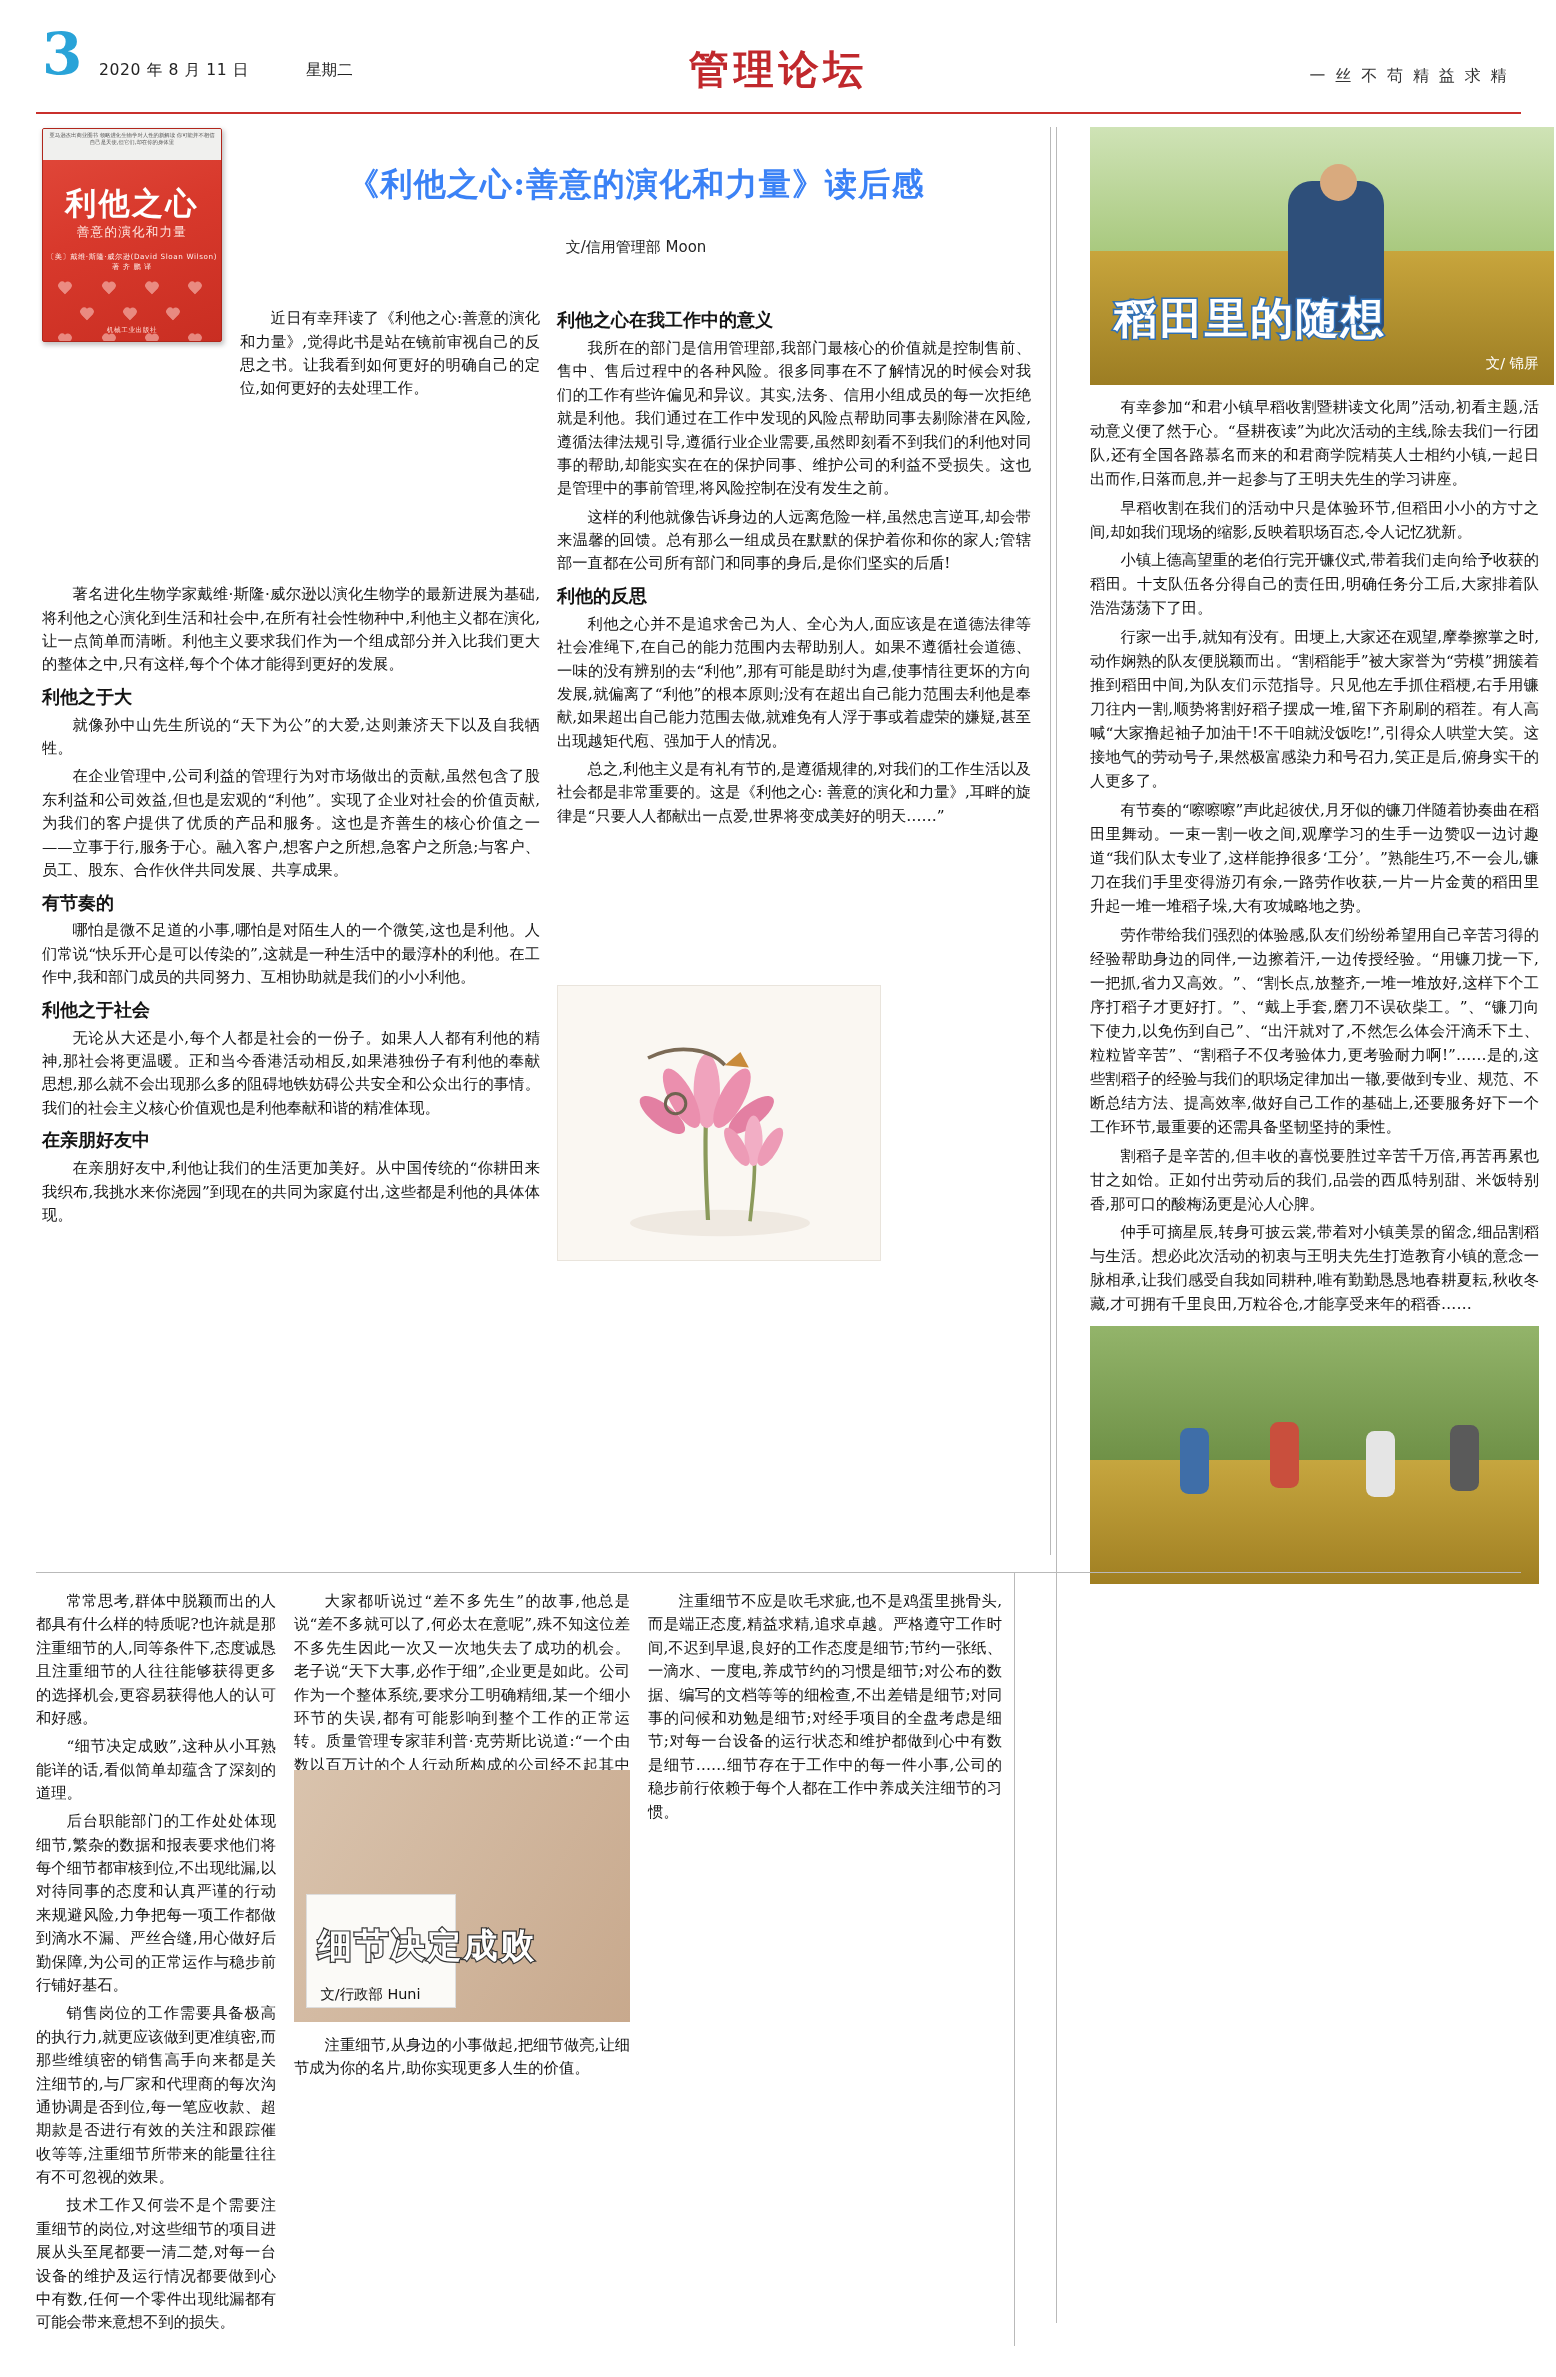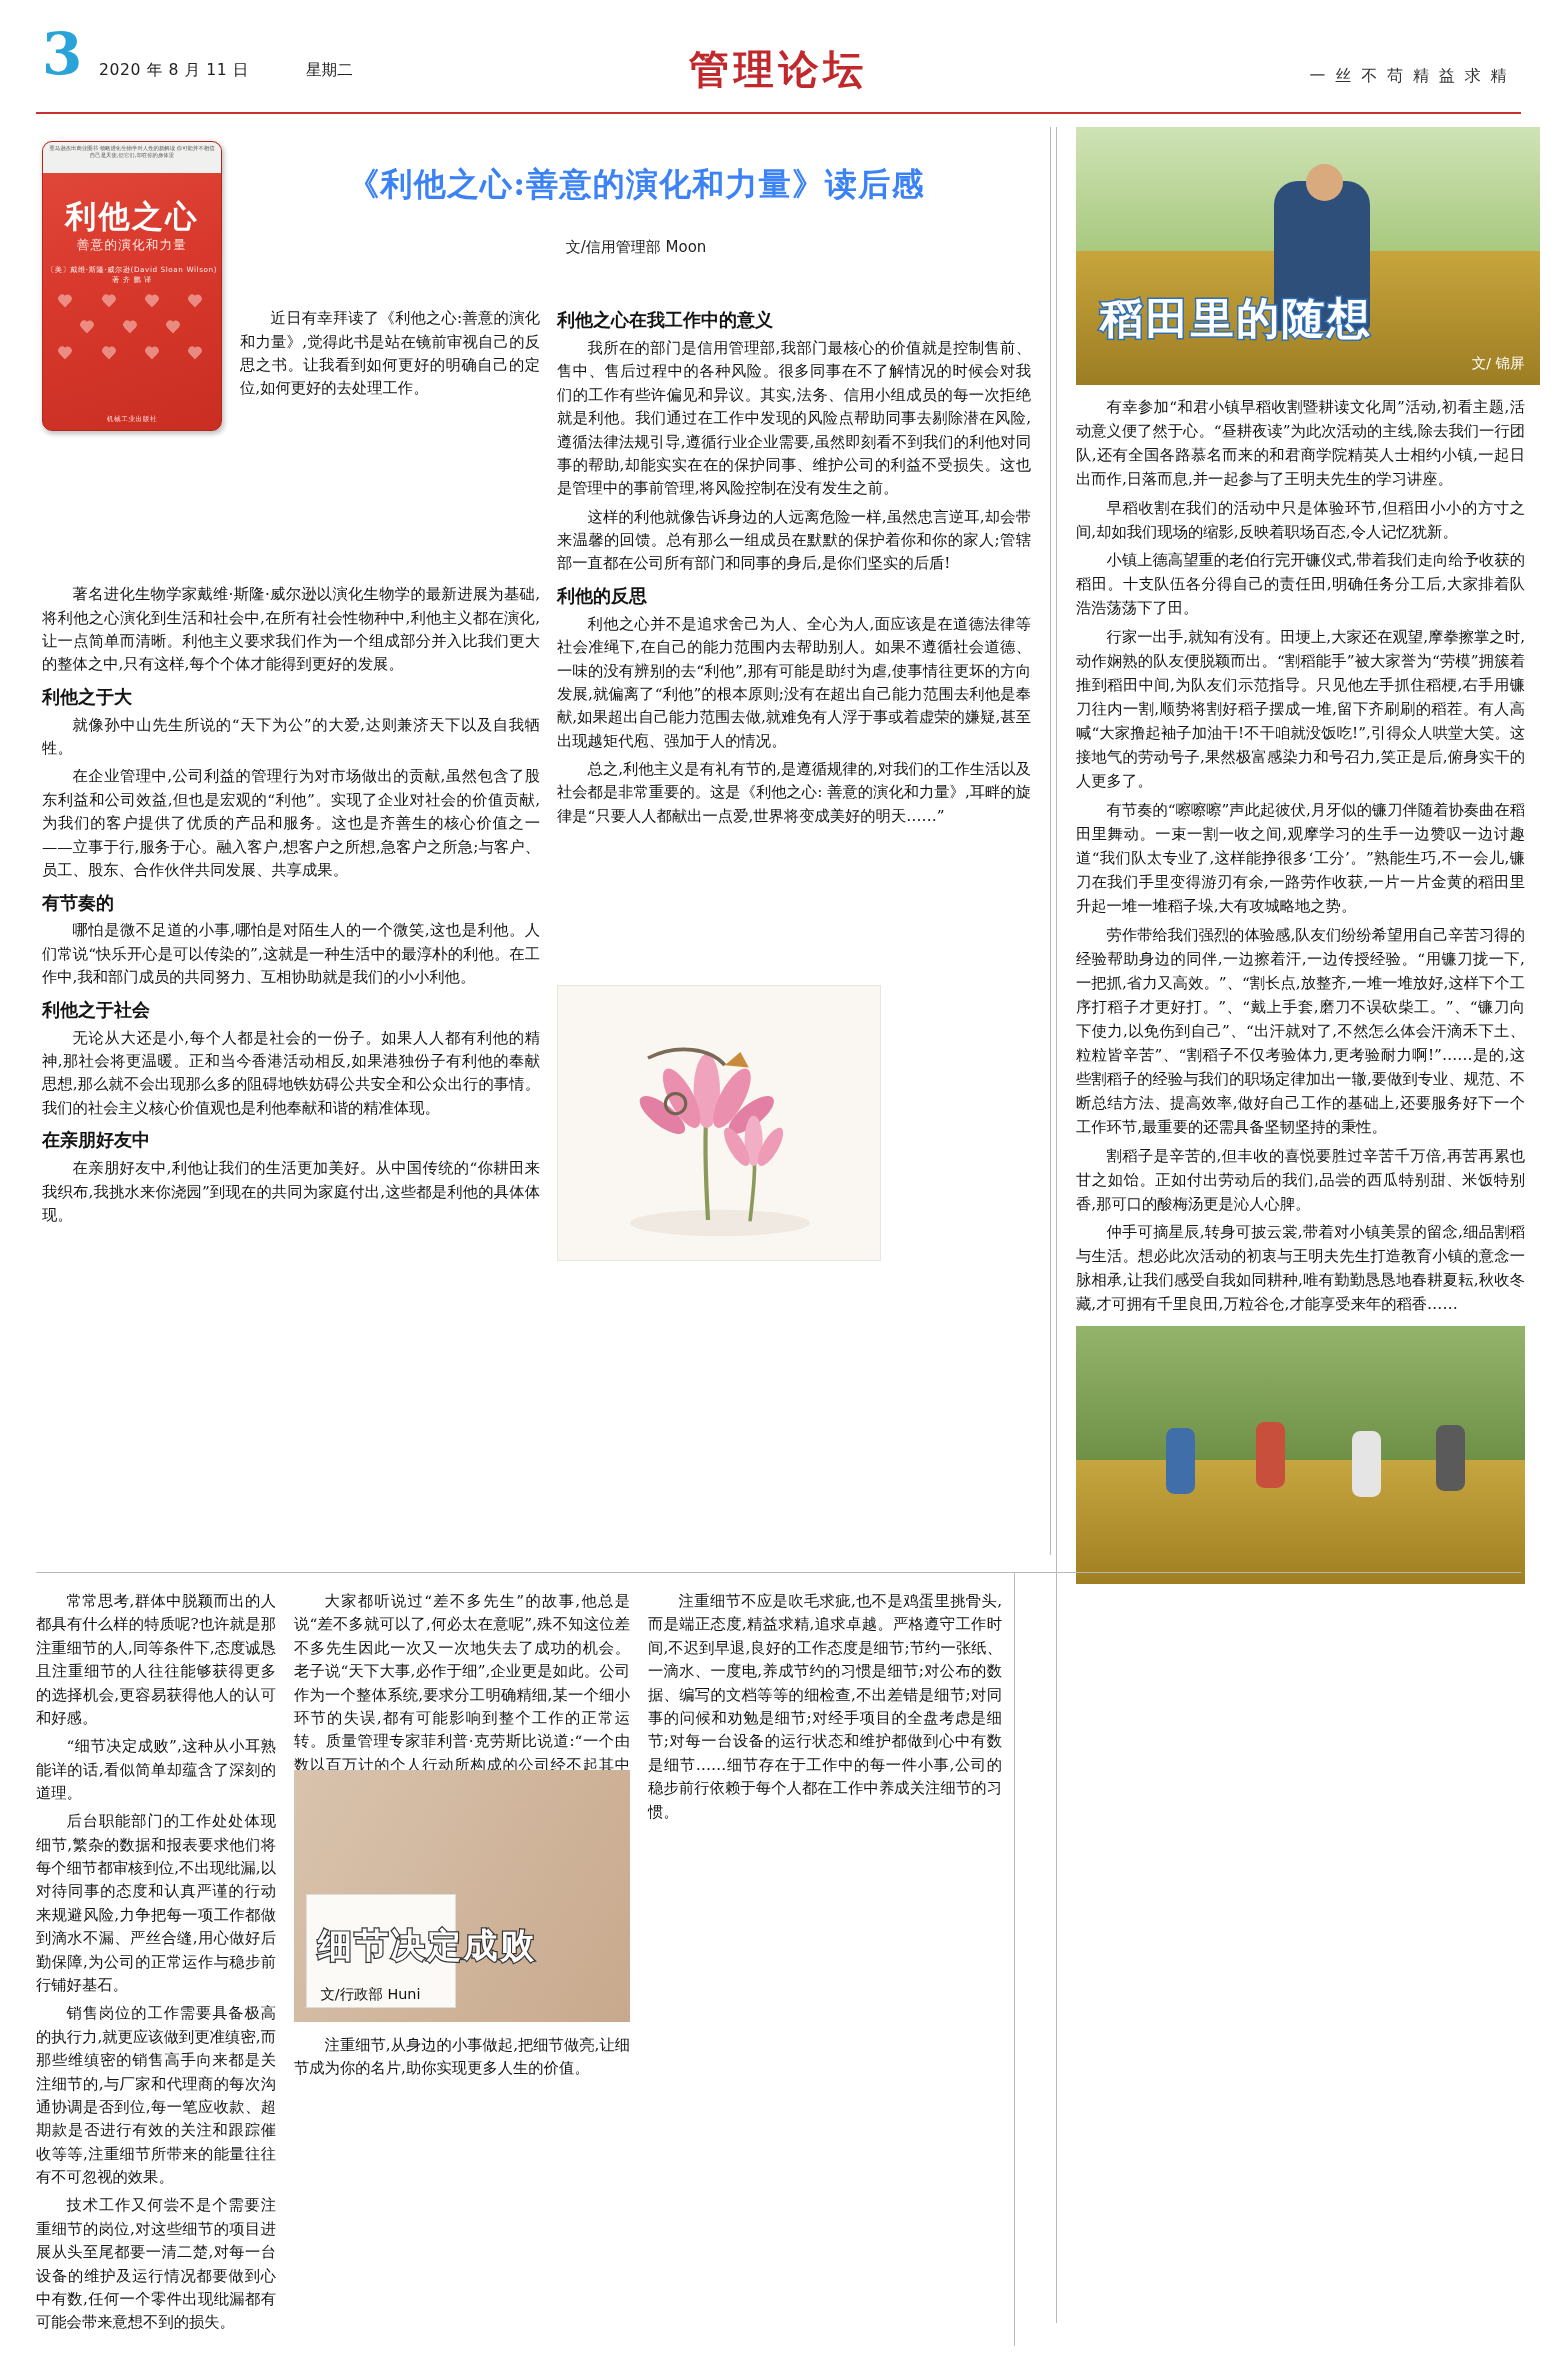--- a/index.html
+++ b/index.html
@@ -32,31 +32,31 @@
   .mast-slogan {
     position:absolute; right:12px; top:66px;
     font-size:16px; color:#333; letter-spacing:2.4px;
   }
 
   
   .top-zone { position:relative; margin-top:13.2px; height:1428px; }
   .left-top { position:absolute; left:0; top:0; width:1002px; height:1428px; }
   .right-col {
     position:absolute; left:1020px; top:0; width:464px; height:2196px;
-    border-left:1.2px solid #b9b9b9; padding-left:19px;
+    border-left:1.2px solid #b9b9b9; padding-left:33px;
   }
 
   .vrule-mid { position:absolute; left:1014px; top:0; width:1.2px; height:1428px; background:#b9b9b9; }
 
   
   .a1-head { position:relative; height:180px; }
   .bookcover {
-    position:absolute; left:6px; top:14px; width:180px; height:290px;
+    position:absolute; left:6px; top:1px; width:180px; height:214px;
     background:linear-gradient(160deg,#e24a3c 0%,#d8392c 45%,#c92e22 100%);
-    border:1.2px solid #b1271c; border-radius:10px;
+    border:1.2px solid #b1271c; border-radius:2px;
     box-shadow:1.8px 2.4px 4.8px rgba(0,0,0,.25);
     overflow:hidden;
   }
   .bc-top {
     position:absolute; top:0; left:0; right:0; height:31px;
     background:#f0f0ee; color:#555; font-size:5.4px; line-height:6.6px;
     padding:3px 4.8px; text-align:center;
   }
   .bc-title {
     position:absolute; top:54px; left:0; right:0; text-align:center;

